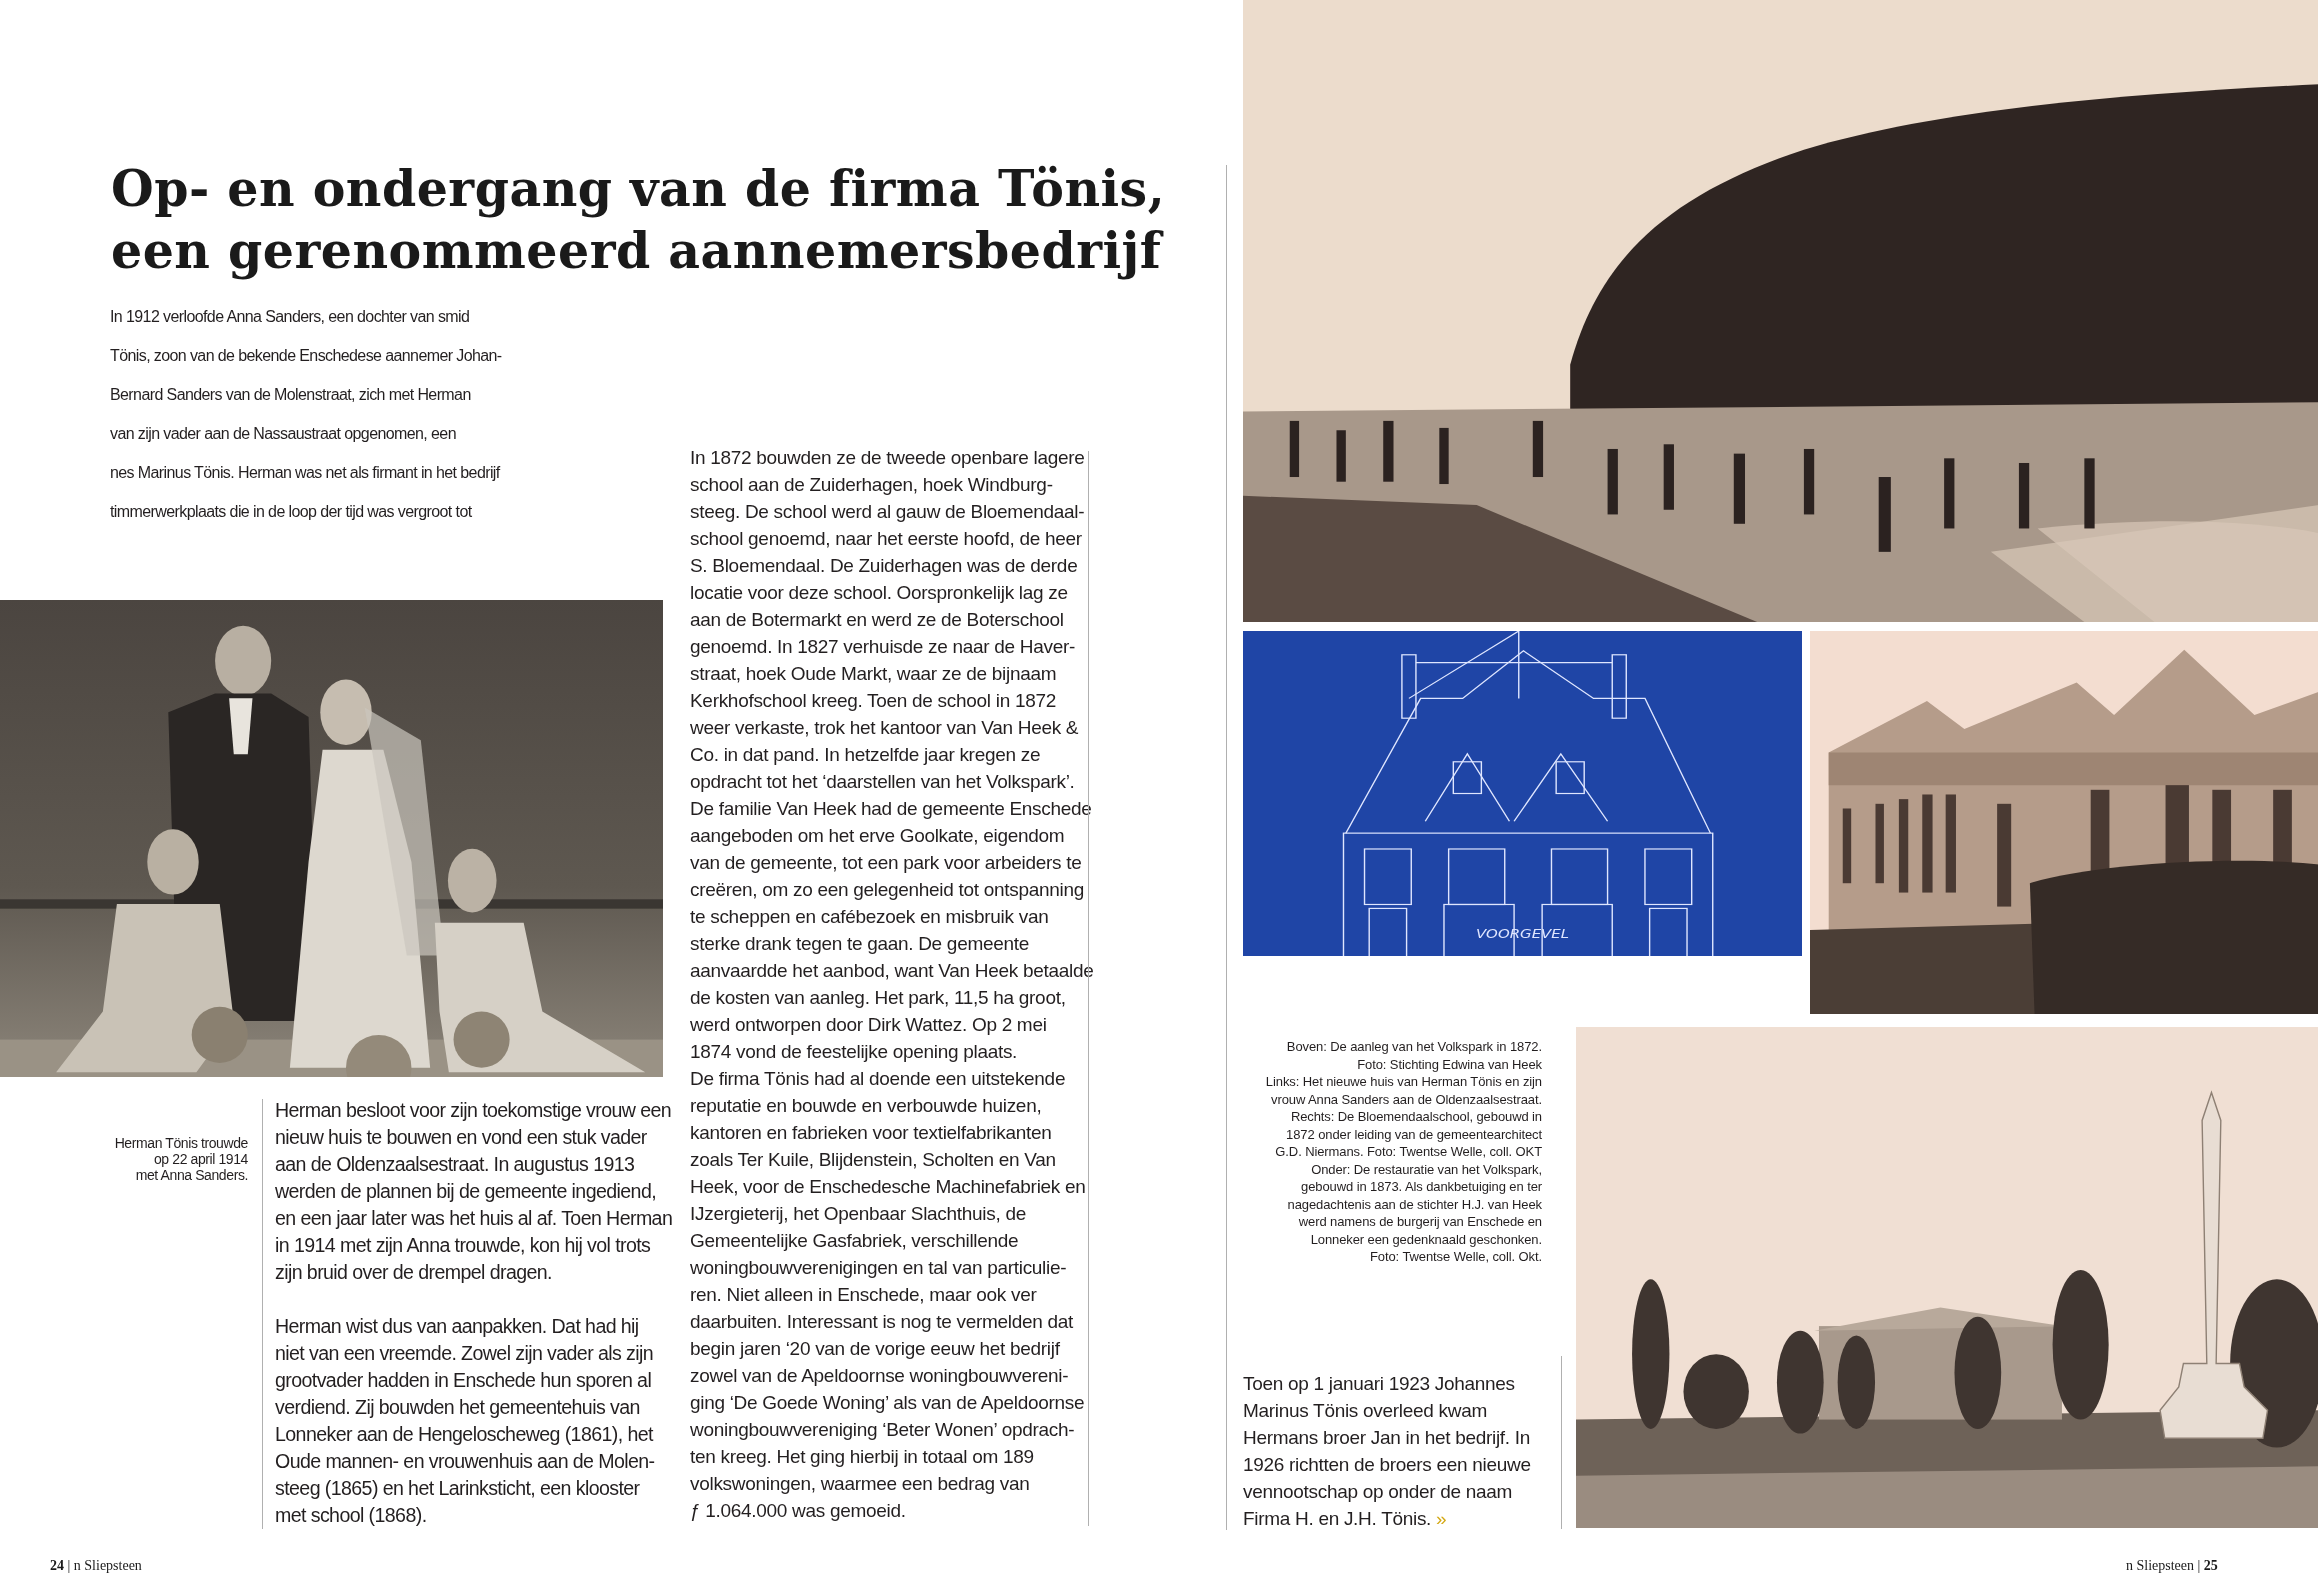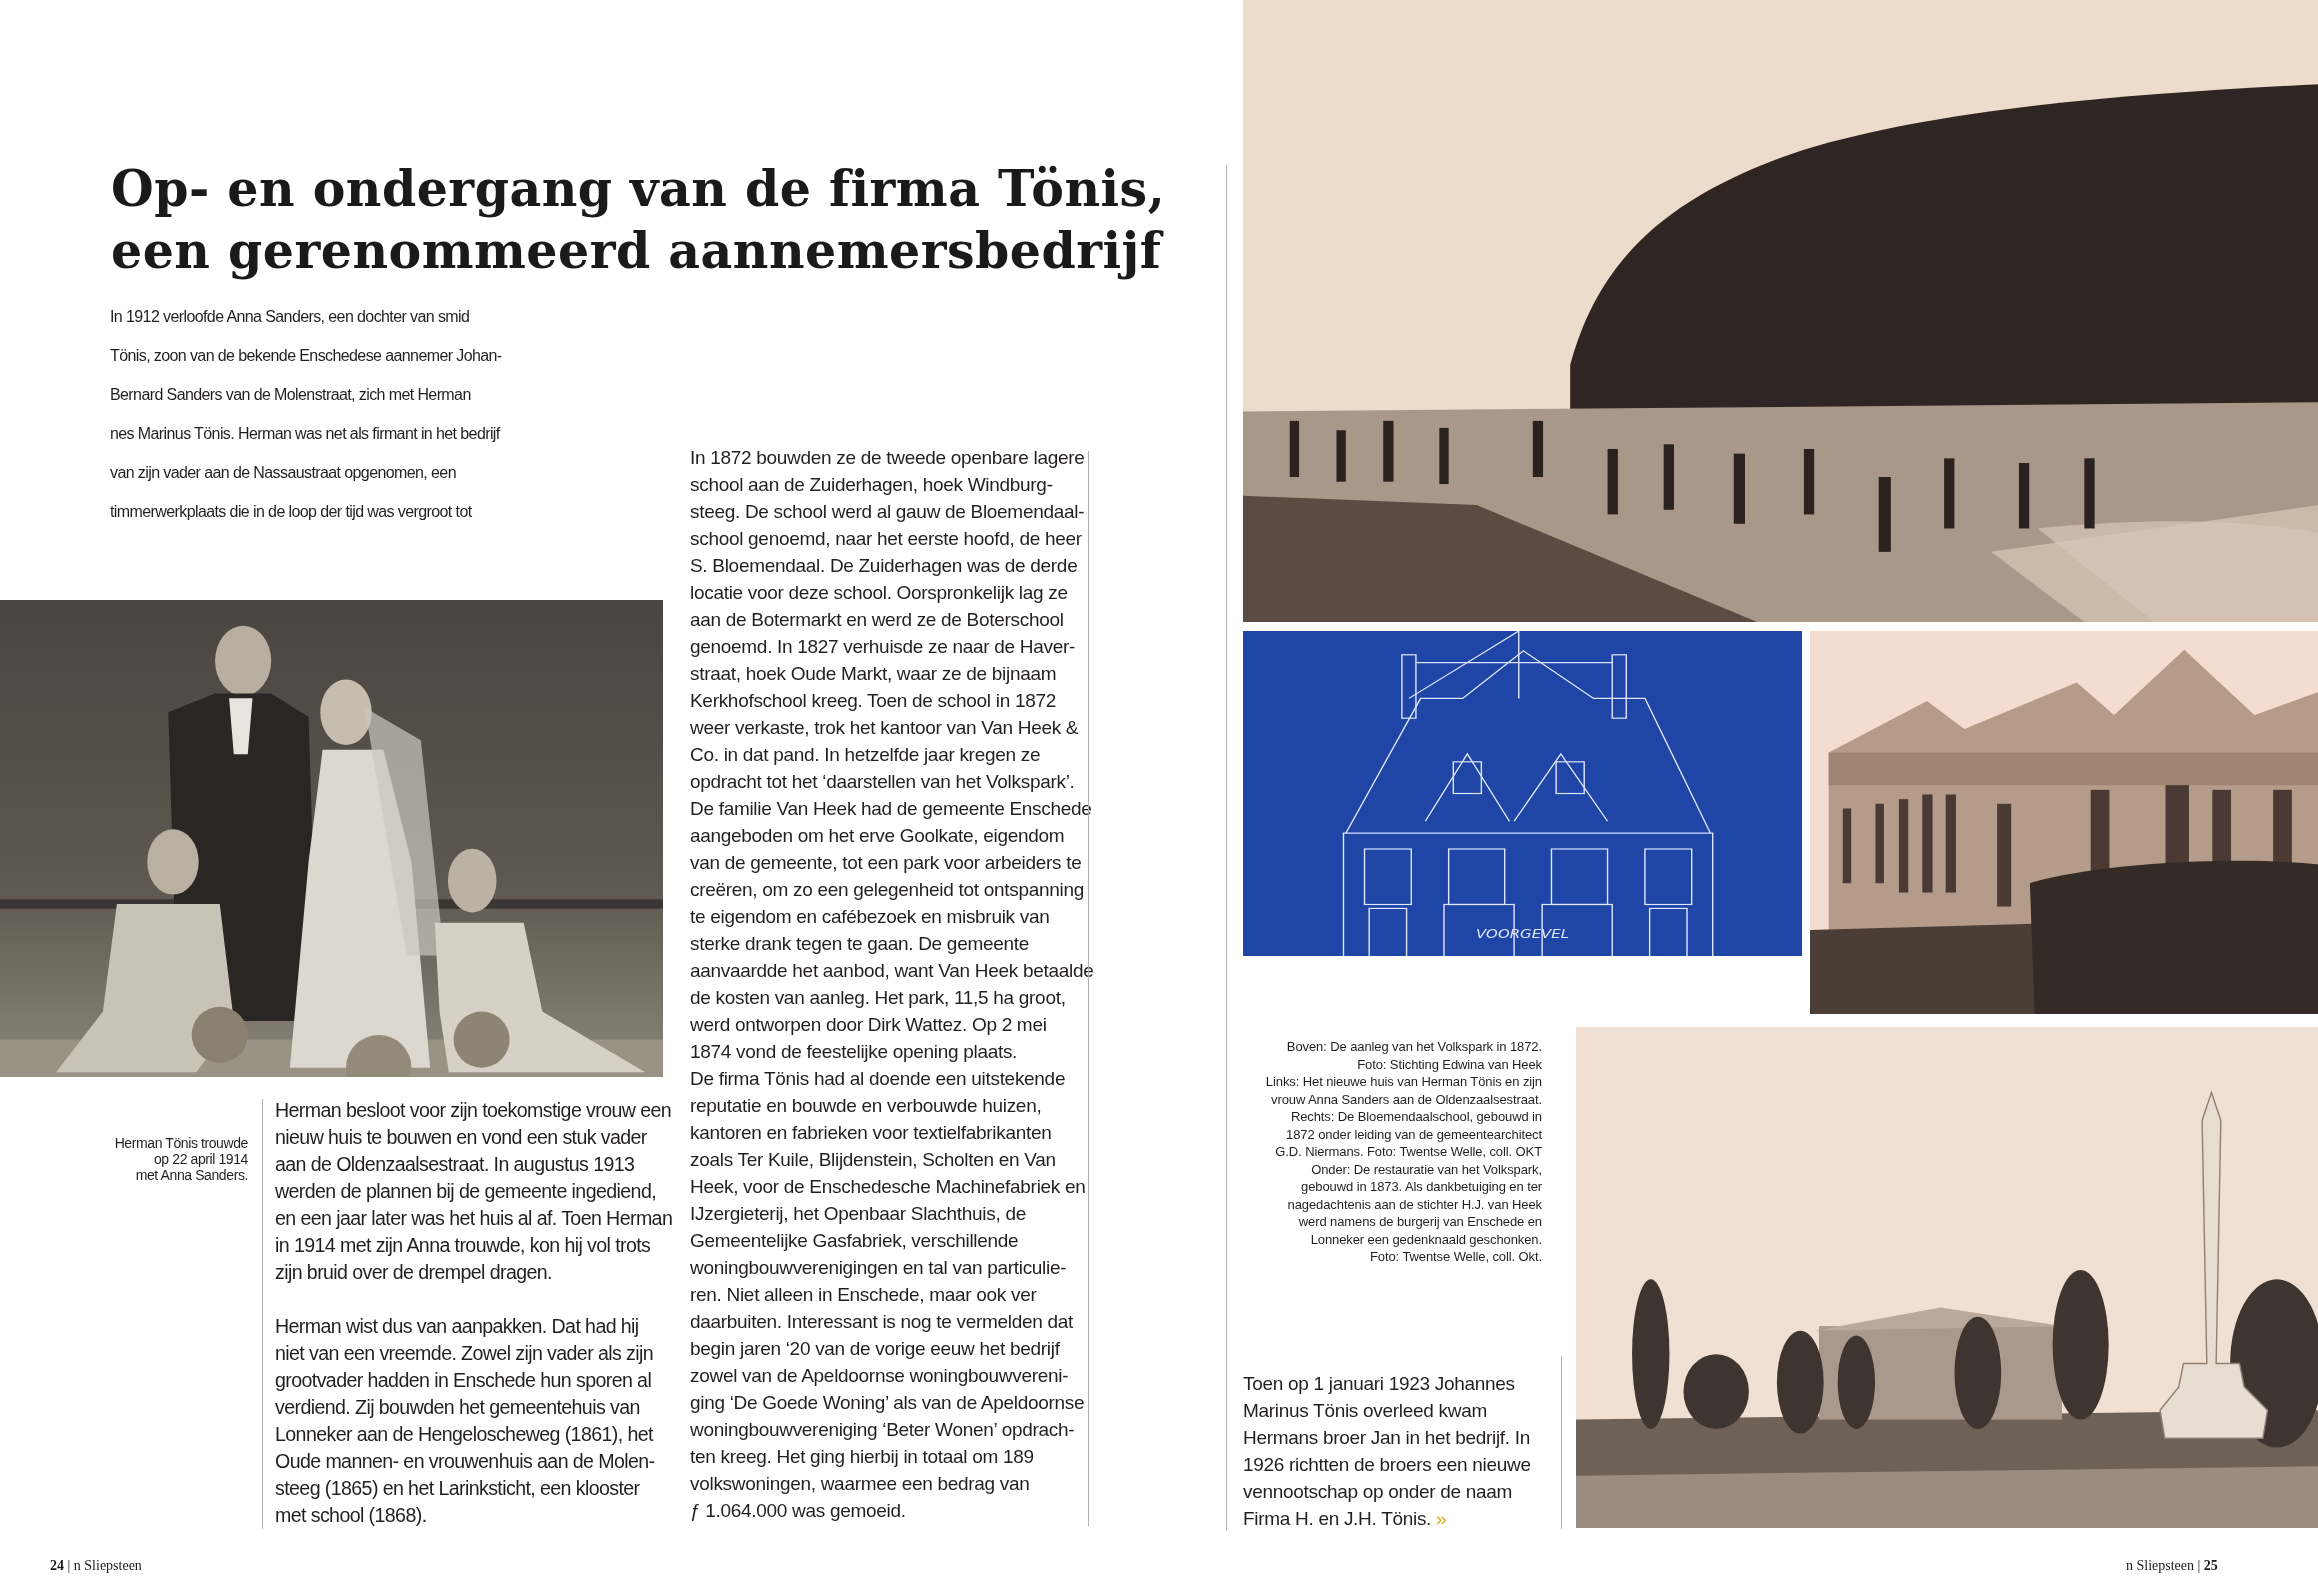--- a/index.html
+++ b/index.html
@@ -51,22 +51,22 @@
 
 <div class="abs title">
   <div>Op- en ondergang van de firma Tönis,</div>
   <div>een gerenommeerd aannemersbedrijf</div>
 </div>
 
 <div class="abs intro">
   <div>In 1912 verloofde Anna Sanders, een dochter van smid</div>
   <div>Tönis, zoon van de bekende Enschedese aannemer Johan-</div>
   <div>Bernard Sanders van de Molenstraat, zich met Herman</div>
+  <div>van zijn vader aan de Nassaustraat opgenomen, een</div>
   <div>nes Marinus Tönis. Herman was net als firmant in het bedrijf</div>
-  <div>van zijn vader aan de Nassaustraat opgenomen, een</div>
   <div>timmerwerkplaats die in de loop der tijd was vergroot tot</div>
 </div>
 
 <div class="abs photo" style="left:0; top:600px; width:663px; height:477px; background:#6d665c;">
   <svg viewBox="0 0 1418 1020" preserveAspectRatio="none">
     <defs>
       <linearGradient id="wbg" x1="0" y1="0" x2="0" y2="1">
         <stop offset="0" stop-color="#4b4540"></stop>
           <stop offset="0.6" stop-color="#5e5850"></stop>
           <stop offset="1" stop-color="#8c857a"></stop>
@@ -136,21 +136,21 @@
     <div>genoemd. In 1827 verhuisde ze naar de Haver-</div>
     <div>straat, hoek Oude Markt, waar ze de bijnaam</div>
     <div>Kerkhofschool kreeg. Toen de school in 1872</div>
     <div>weer verkaste, trok het kantoor van Van Heek &amp;</div>
     <div>Co. in dat pand. In hetzelfde jaar kregen ze</div>
     <div>opdracht tot het ‘daarstellen van het Volkspark’.</div>
     <div>De familie Van Heek had de gemeente Enschede</div>
     <div>aangeboden om het erve Goolkate, eigendom</div>
     <div>van de gemeente, tot een park voor arbeiders te</div>
     <div>creëren, om zo een gelegenheid tot ontspanning</div>
-    <div>te eigendom en cafébezoek en misbruik van</div>
+    <div>te scheppen en cafébezoek en misbruik van</div>
     <div>sterke drank tegen te gaan. De gemeente</div>
     <div>aanvaardde het aanbod, want Van Heek betaalde</div>
     <div>de kosten van aanleg. Het park, 11,5 ha groot,</div>
     <div>werd ontworpen door Dirk Wattez. Op 2 mei</div>
     <div>1874 vond de feestelijke opening plaats.</div>
     <div>De firma Tönis had al doende een uitstekende</div>
     <div>reputatie en bouwde en verbouwde huizen,</div>
     <div>kantoren en fabrieken voor textielfabrikanten</div>
     <div>zoals Ter Kuile, Blijdenstein, Scholten en Van</div>
     <div>Heek, voor de Enschedesche Machinefabriek en</div>

